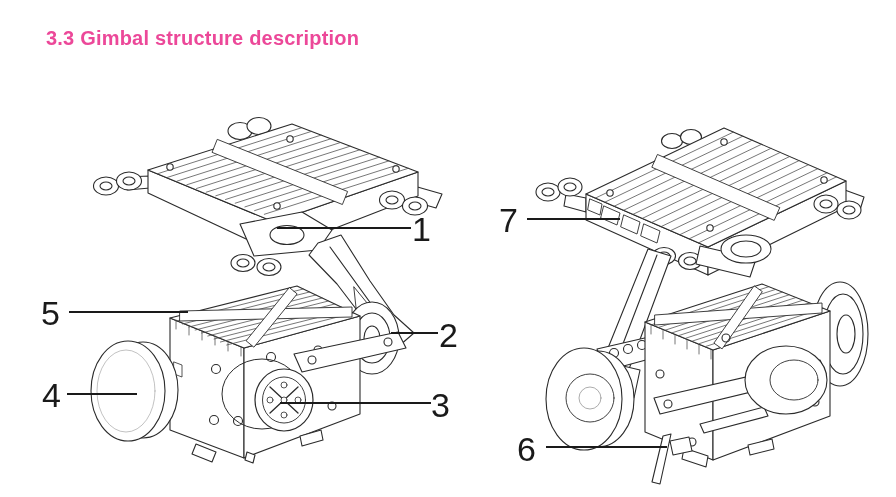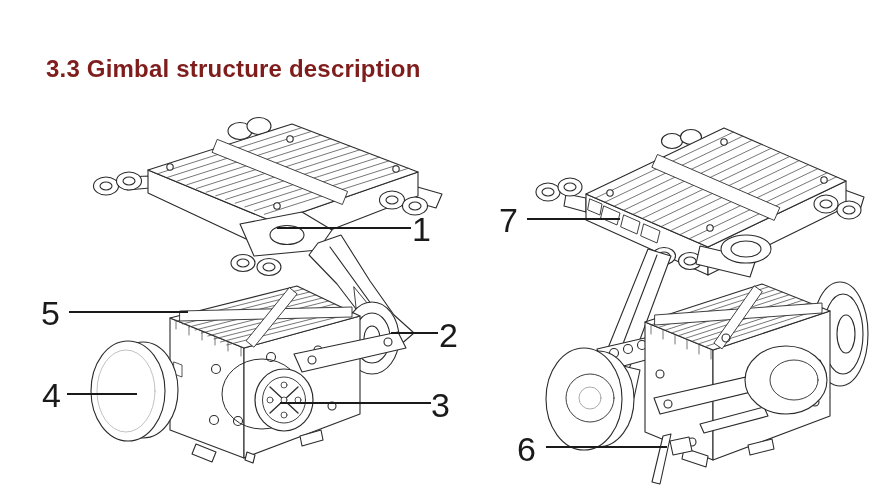--- a/index.html
+++ b/index.html
@@ -1,22 +1,22 @@
 <!DOCTYPE html>
 <html><head>
 <meta charset="utf-8">
 <style>
   html,body{margin:0;padding:0;background:#fff;}
   .page{
     position:relative;width:896px;height:497px;background:#ffffff;
     font-family:"Liberation Sans",sans-serif;overflow:hidden;color:#1a1a1a;
   }
   .heading{
-    position:absolute;left:46px;top:27px;font-size:24px;font-weight:bold;
-    color:#7f1d1d;letter-spacing:.2px;white-space:nowrap;margin-top:28px;
+    position:absolute;left:46px;top:27px;font-size:20px;font-weight:bold;
+    color:#ec4899;letter-spacing:.2px;white-space:nowrap;
   }
   .figure-layer{position:absolute;left:0;top:0;width:896px;height:497px;}
   .callout-label{
     position:absolute;font-size:34px;line-height:1;color:#1a1a1a;
     font-family:"Liberation Sans",sans-serif;
   }
   .leader{position:absolute;height:2px;background:#1a1a1a;}
   svg{display:block;}
   .ink{stroke:#2b2b2b;fill:none;stroke-width:1.1;stroke-linejoin:round;stroke-linecap:round;}
   .fin{stroke:#4a4a4a;stroke-width:.75;fill:none;}

